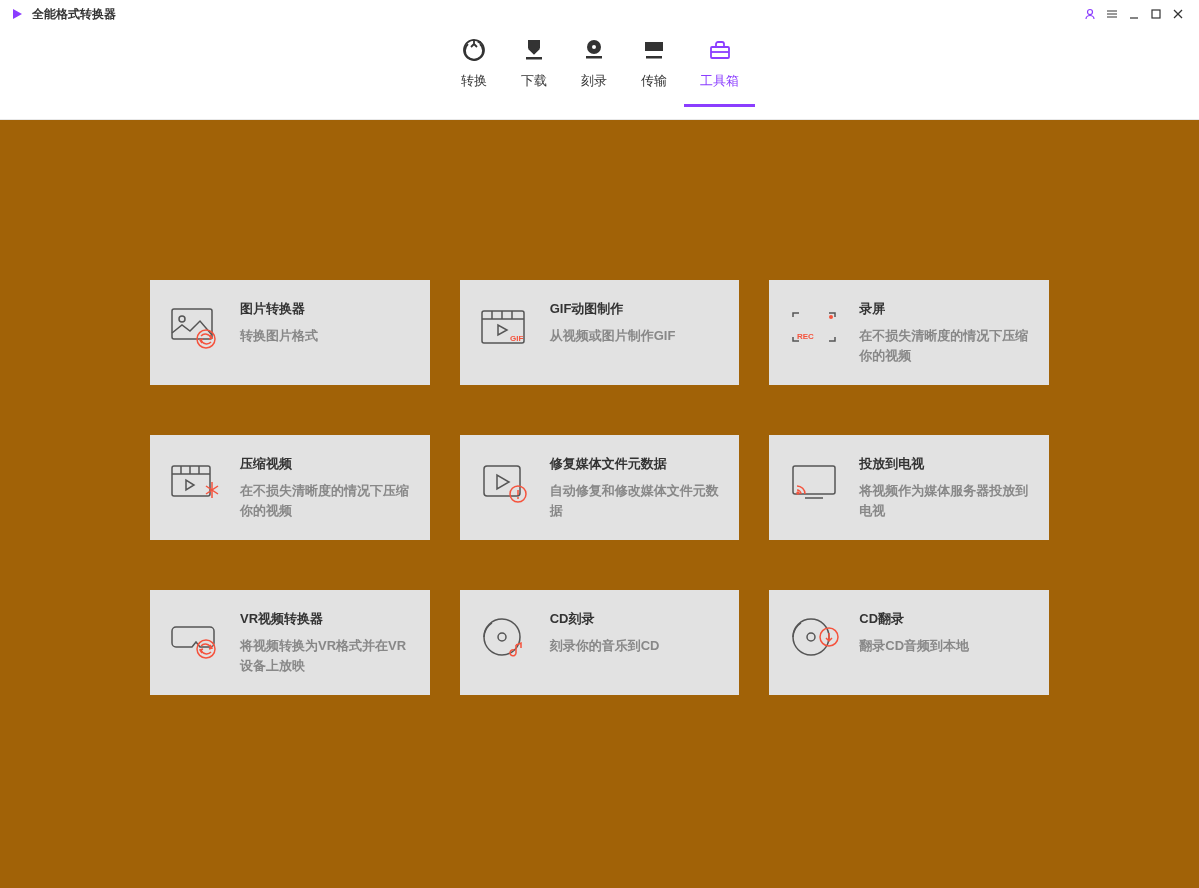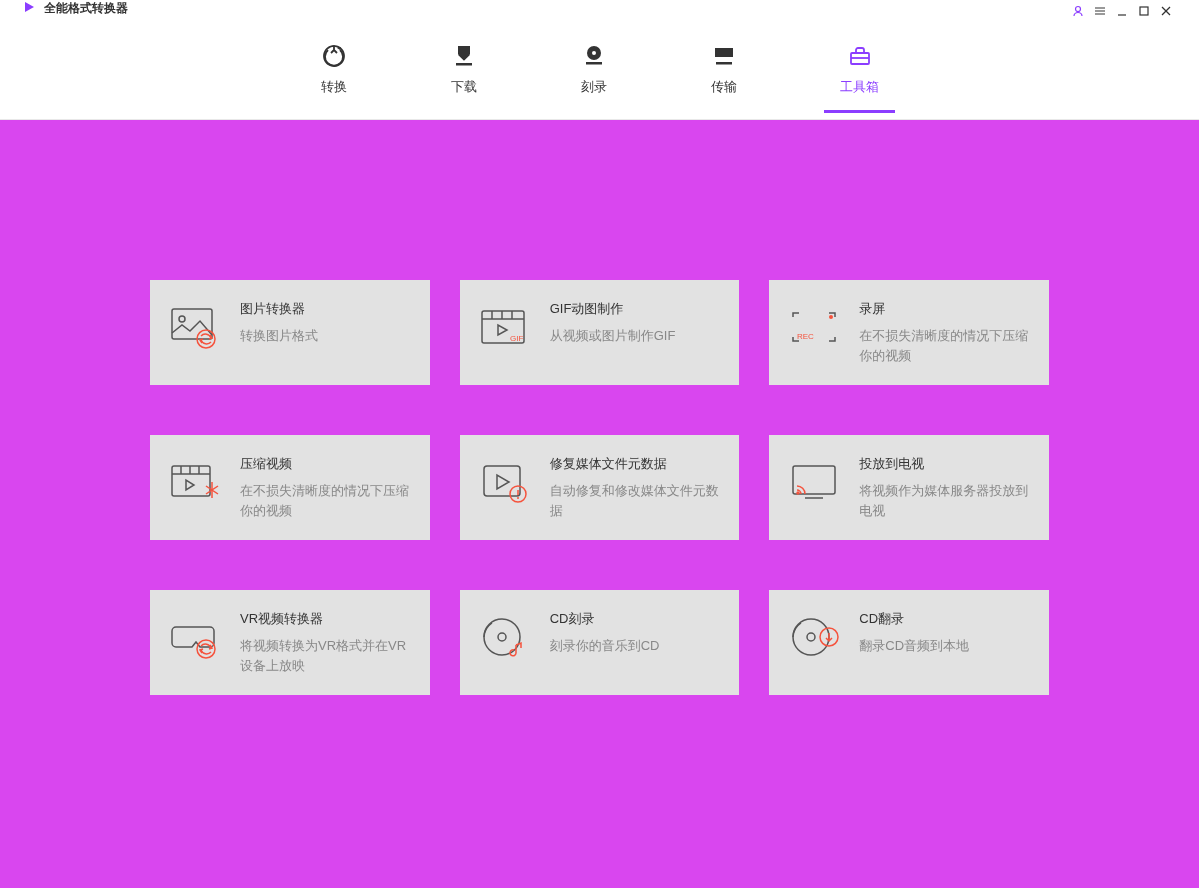--- a/index.html
+++ b/index.html
@@ -1,27 +1,27 @@
 <!DOCTYPE html>
 <html><head>
 <meta charset="utf-8">
 <style>
 * { margin: 0; padding: 0; box-sizing: border-box; }
 body { font-family: "Microsoft YaHei", sans-serif; background: #fff; width: 1199px; height: 888px; overflow: hidden; }
-.titlebar { height: 28px; display: flex; align-items: flex-start; padding: 0 22px; border-bottom: 0; }
+.titlebar { height: 28px; display: flex; align-items: center; padding: 0 10px; border-bottom: 0; }
 .titlebar .logo { width: 14px; height: 14px; margin-right: 8px; }
 .titlebar .appname { font-size: 12px; font-weight: bold; color: #333; }
 .titlebar .spacer { flex: 1; }
 .titlebar .ctl { width: 22px; height: 22px; display: flex; align-items: center; justify-content: center; cursor: pointer; color: #666; }
-.tabs { height: 92px; display: flex; align-items: center; justify-content: center; gap: 70px; border-bottom: 1px solid #e8e8e8; }
+.tabs { height: 92px; display: flex; align-items: flex-start; justify-content: center; border-bottom: 1px solid #e8e8e8; }
 .tab { display: flex; flex-direction: column; align-items: center; gap: 8px; cursor: pointer; padding: 8px 16px 14px; border-bottom: 3px solid transparent; color: #333; }
 .tab.active { color: #8b3dff; border-bottom-color: #8b3dff; }
 .tab .ticon { width: 28px; height: 28px; display: flex; align-items: center; justify-content: center; }
 .tab .tlabel { font-size: 13px; }
-.content { background: #d946ef; height: calc(888px - 28px - 92px); padding: 160px 150px 4px; }
+.content { background: #a16207; height: calc(888px - 28px - 92px); padding: 160px 150px 4px; font-weight: bold; }
 .grid { display: grid; grid-template-columns: repeat(3, 1fr); gap: 50px 30px; }
 .card { background: #e2e2e2; padding: 20px 18px; display: flex; gap: 18px; cursor: pointer; min-height: 96px; }
 .card .cicon { width: 54px; height: 54px; flex-shrink: 0; display: flex; align-items: center; justify-content: flex-start; }
 .card .ctxt { flex: 1; }
 .card .ctitle { font-size: 13px; color: #333; margin-bottom: 8px; }
 .card .cdesc { font-size: 13px; color: #888; line-height: 1.5; }
 svg { display: block; }
 </style>
 </head>
 <body>

